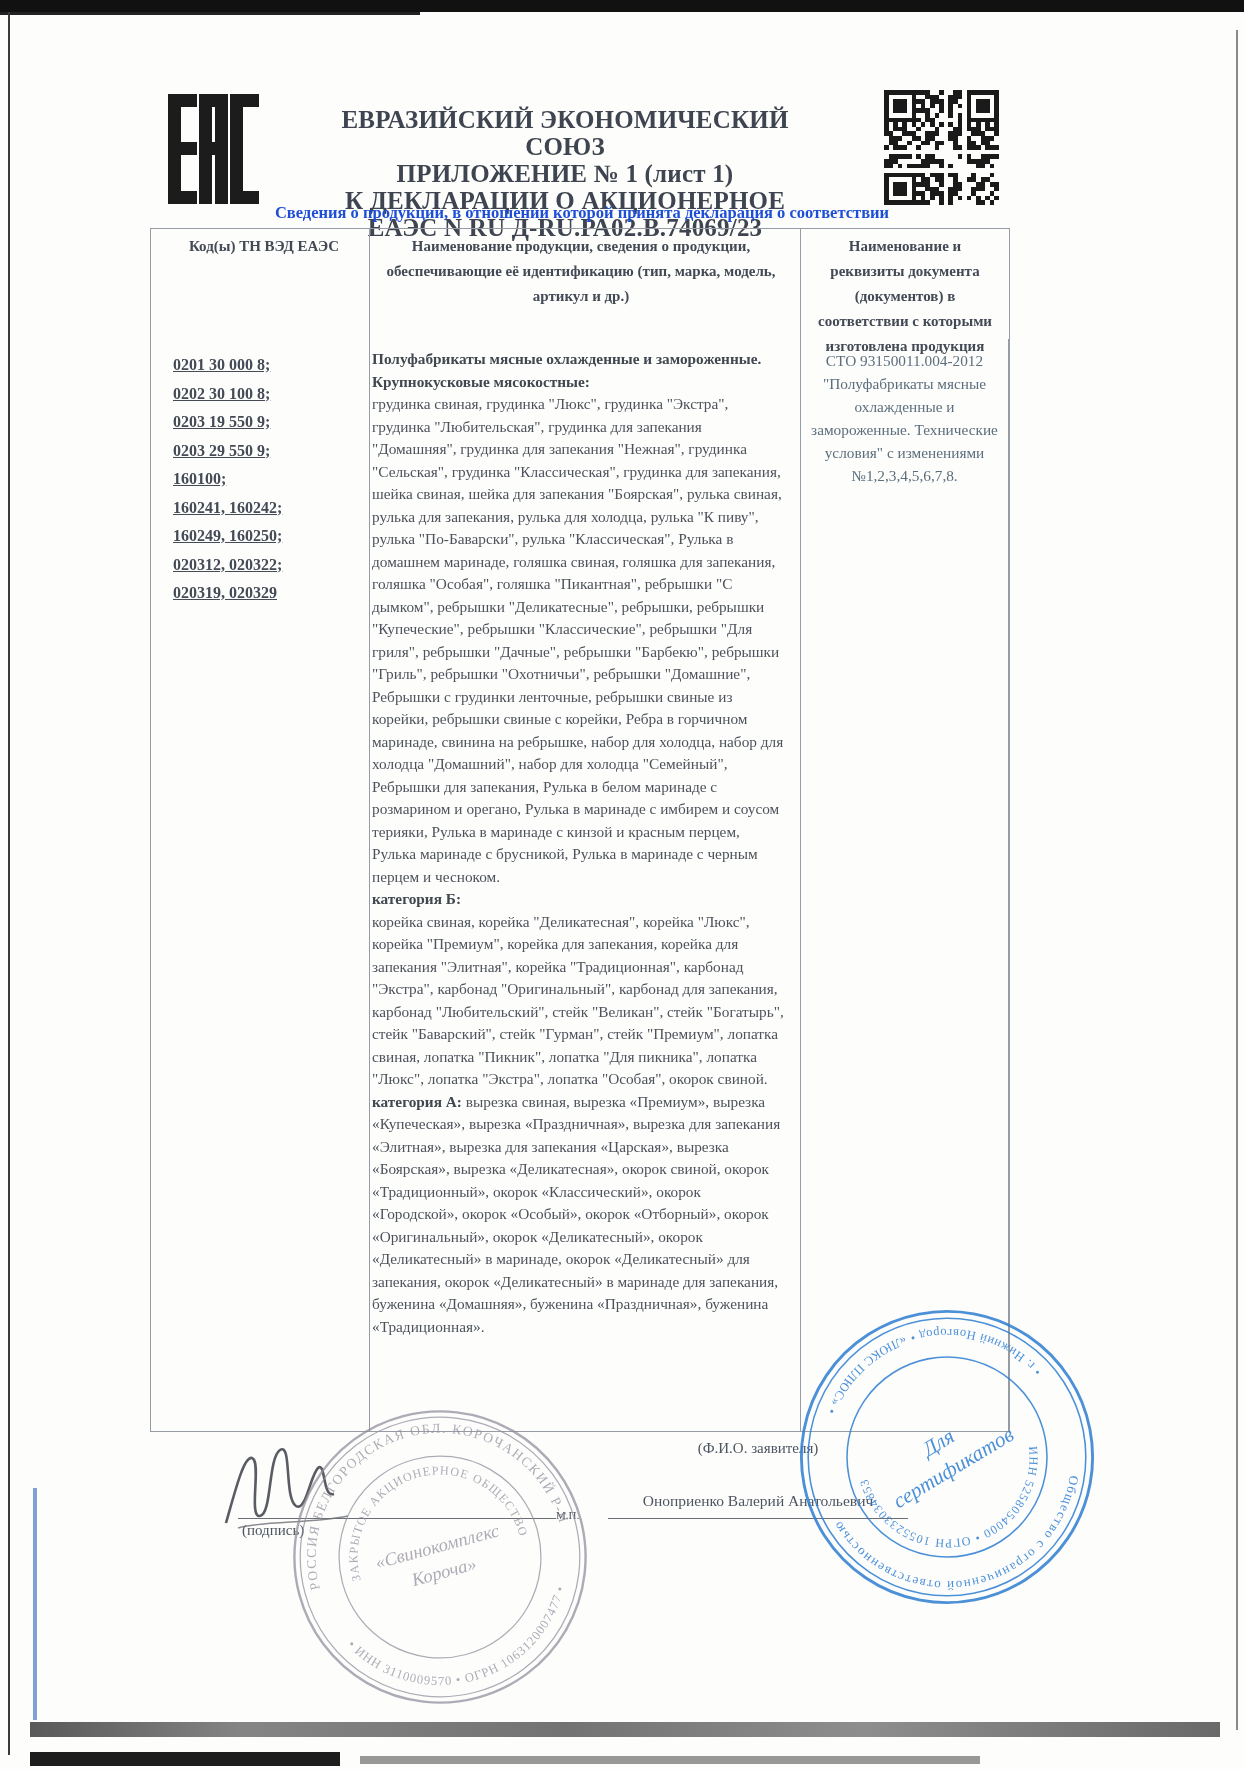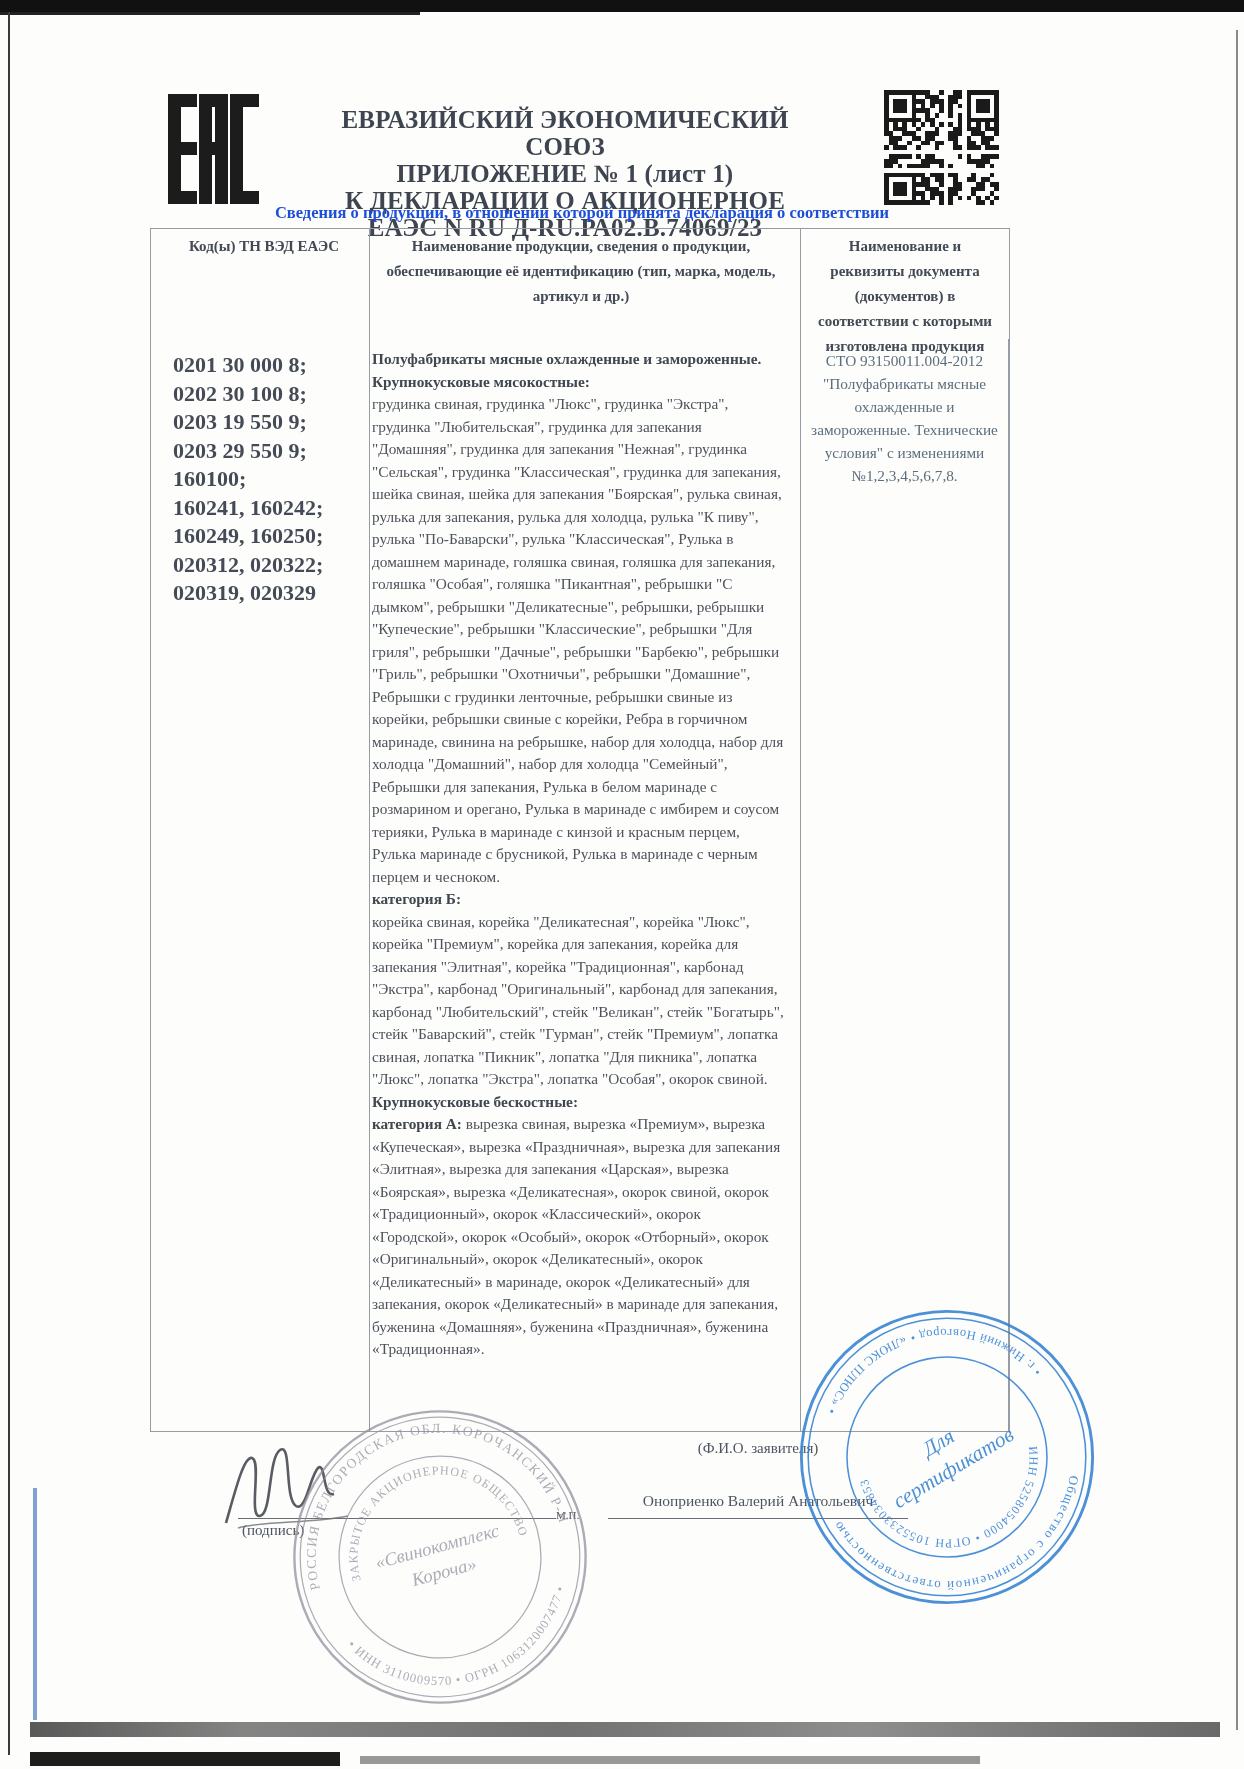--- a/index.html
+++ b/index.html
@@ -26,21 +26,21 @@
        font-weight:700;font-size:16.5px;color:#1d4ed8;}
 
   
   .tbl{position:absolute;left:150px;top:228px;width:860px;height:1204px;
        border:1px solid #969ca4;box-sizing:border-box;}
   .cell{position:absolute;box-sizing:border-box;}
   .hcell{top:0;height:110px;border-right:1px solid #969ca4;padding:5px 10px;
        font-weight:700;font-size:15px;line-height:25px;text-align:center;color:#434a55;}
   .c1{left:8px;width:211px;} .c2{left:211px;width:439px;} .c3{left:650px;width:208px;border-right:none;}
   .bcell{top:110px;height:1092px;border-right:1px solid #969ca4;overflow:hidden;}
-  .codes{padding:12px 2px 0 14px;font-weight:700;font-size:22px;line-height:28.5px;color:#454b56;}
+  .codes{padding:12px 2px 0 14px;font-weight:700;font-size:16px;line-height:28.5px;color:#454b56;text-decoration:underline;}
   .product{padding:9px 14px 0 10px;font-size:15.3px;line-height:22.5px;color:#4d525b;}
   .pblock.b,.product .b{font-weight:700;color:#40474f;}
   .docref{padding:10px 8px 0 8px;text-align:center;font-size:15.3px;line-height:23px;color:#5c6e7c;}
 
   
   .sig-line{position:absolute;height:1px;background:#6a6f76;}
   .sl1{left:238px;top:1518px;width:318px;}
   .sl2{left:608px;top:1518px;width:300px;}
   .caption{position:absolute;font-size:15px;color:#4d5560;}
   .podpis{left:242px;top:1522px;}
@@ -435,21 +435,20 @@
         <div>160249, 160250;</div>
         <div>020312, 020322;</div>
         <div>020319, 020329</div>
       </div>
     <div class="cell bcell product c2">
         <div class="pblock b">Полуфабрикаты мясные охлажденные и замороженные.</div>
         <div class="pblock b">Крупнокусковые мясокостные:</div>
         <div class="pblock">грудинка свиная, грудинка "Люкс", грудинка "Экстра", грудинка "Любительская", грудинка для запекания "Домашняя", грудинка для запекания "Нежная", грудинка "Сельская", грудинка "Классическая", грудинка для запекания, шейка свиная, шейка для запекания "Боярская", рулька свиная, рулька для запекания, рулька для холодца, рулька "К пиву", рулька "По-Баварски", рулька "Классическая", Рулька в домашнем маринаде, голяшка свиная, голяшка для запекания, голяшка "Особая", голяшка "Пикантная", ребрышки "С дымком", ребрышки "Деликатесные", ребрышки, ребрышки "Купеческие", ребрышки "Классические", ребрышки "Для гриля", ребрышки "Дачные", ребрышки "Барбекю", ребрышки "Гриль", ребрышки "Охотничьи", ребрышки "Домашние", Ребрышки с грудинки ленточные, ребрышки свиные из корейки, ребрышки свиные с корейки, Ребра в горчичном маринаде, свинина на ребрышке, набор для холодца, набор для холодца "Домашний", набор для холодца "Семейный", Ребрышки для запекания, Рулька в белом маринаде с розмарином и орегано, Рулька в маринаде с имбирем и соусом терияки, Рулька в маринаде с кинзой и красным перцем, Рулька маринаде с брусникой, Рулька в маринаде с черным перцем и чесноком.</div>
         <div class="pblock b">категория Б:</div>
         <div class="pblock">корейка свиная, корейка "Деликатесная", корейка "Люкс", корейка "Премиум", корейка для запекания, корейка для запекания "Элитная", корейка "Традиционная", карбонад "Экстра", карбонад "Оригинальный", карбонад для запекания, карбонад "Любительский", стейк "Великан", стейк "Богатырь", стейк "Баварский", стейк "Гурман", стейк "Премиум", лопатка свиная, лопатка "Пикник", лопатка "Для пикника", лопатка "Люкс", лопатка "Экстра", лопатка "Особая", окорок свиной.</div>
-        <div class="pblock b">Крупнокусковые бескостные:</div>
         <div class="pblock"><span class="b">категория А: </span>вырезка свиная, вырезка «Премиум», вырезка «Купеческая», вырезка «Праздничная», вырезка для запекания «Элитная», вырезка для запекания «Царская», вырезка «Боярская», вырезка «Деликатесная», окорок свиной, окорок «Традиционный», окорок «Классический», окорок «Городской», окорок «Особый», окорок «Отборный», окорок «Оригинальный», окорок «Деликатесный», окорок «Деликатесный» в маринаде, окорок «Деликатесный» для запекания, окорок «Деликатесный» в маринаде для запекания, буженина «Домашняя», буженина «Праздничная», буженина «Традиционная».</div>
       </div>
     <div class="cell bcell docref c3">СТО 93150011.004-2012 "Полуфабрикаты мясные охлажденные и замороженные. Технические условия" с изменениями №1,2,3,4,5,6,7,8.</div>
   </div>
 
   <svg class="sig-svg" viewBox="0 0 150 115">
     <path d="M8,95 C18,60 26,28 34,30 C44,33 30,90 42,88 C54,86 50,30 62,22 C74,14 66,70 78,78 C88,84 92,48 100,40 C108,33 104,70 116,66" fill="none" stroke="#3c3f46" stroke-width="2.6" opacity="0.85"></path>
     <path d="M20,100 C50,92 90,96 130,88" fill="none" stroke="#3c3f46" stroke-width="1.6" opacity="0.6"></path>
   </svg>
   <div class="sig-line sl1"></div>

